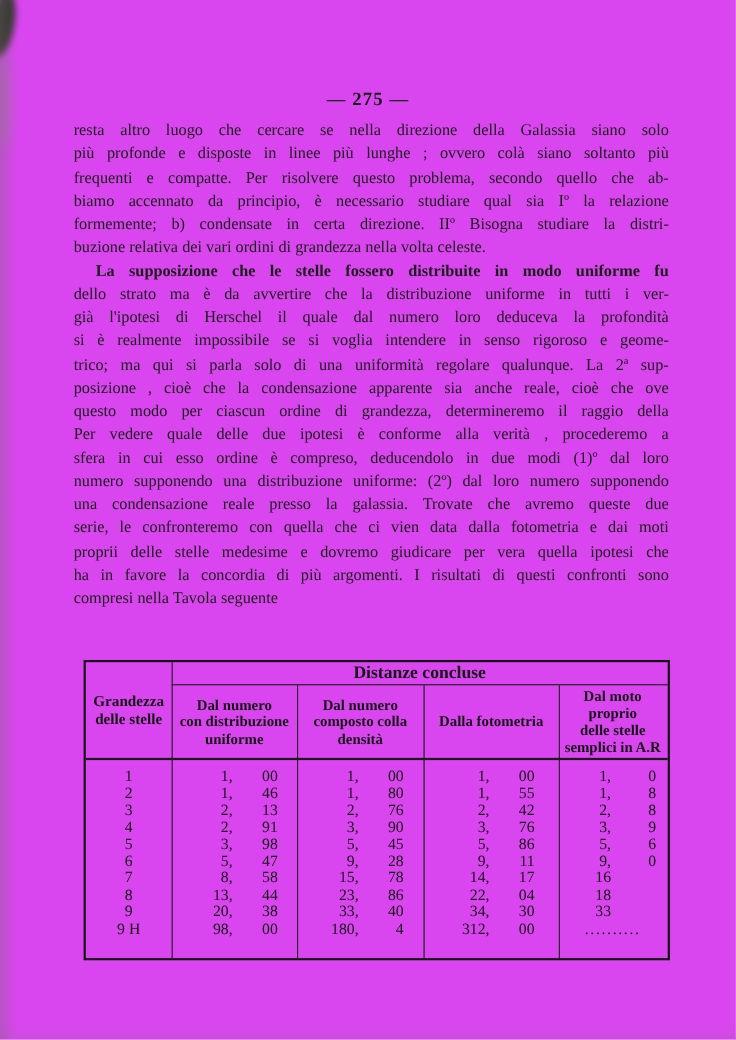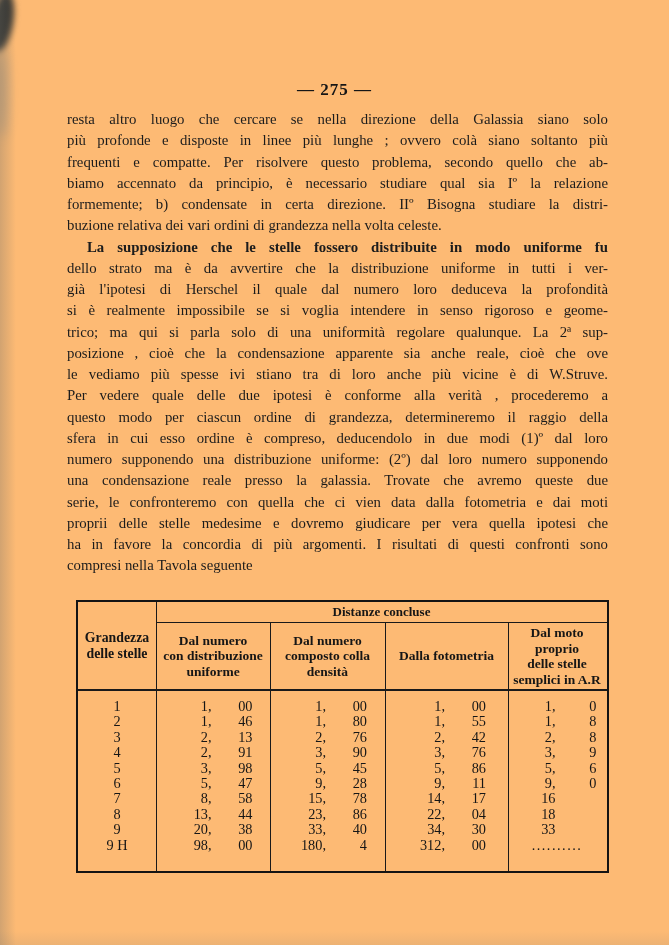--- a/index.html
+++ b/index.html
@@ -3,21 +3,21 @@
 <meta charset="utf-8">
 <style>
   html,body{margin:0;padding:0;}
   body{
     width:669px;height:945px;
     background:#f4f4f2;
     font-family:"Liberation Serif", serif;
   }
   .page{
     position:relative;width:669px;height:945px;overflow:hidden;
-    background:#fdba74;color:#1b1b1b;
+    background:#d946ef;color:#1b1b1b;
   }
   
   .edge-left{position:absolute;left:0;top:0;bottom:0;width:16px;
     background:linear-gradient(to right, rgba(110,110,104,0.30), rgba(110,110,104,0));}
   .edge-bottom{position:absolute;left:0;right:0;bottom:0;height:14px;
     background:linear-gradient(to top, rgba(120,120,114,0.12), rgba(120,120,114,0));}
   .corner-blob{position:absolute;left:-9px;top:-8px;width:22px;height:60px;
     background:#34332f;border-radius:50%;filter:blur(3px);transform:rotate(10deg);}
   .corner-smudge{position:absolute;left:-4px;top:48px;width:12px;height:90px;
     background:#8e8d86;border-radius:50%;filter:blur(6px);opacity:.45;}
@@ -41,21 +41,21 @@
     position:absolute;left:76px;top:600px;width:533px;height:273px;
     border:2.5px solid #141414;box-sizing:border-box;background:transparent;
     color:#161616;
   }
   .vline{position:absolute;width:1.4px;background:#1a1a1a;}
   .vl-full{top:0;bottom:0;}
   .vl-sub{top:21px;bottom:0;}
   .span-head{
     position:absolute;left:78px;right:0;top:0;height:21px;
     display:flex;align-items:center;justify-content:center;
-    font-weight:bold;font-size:13px;
+    font-weight:bold;font-size:16px;
     border-bottom:1.6px solid #1a1a1a;box-sizing:border-box;
   }
   .col1-head{
     position:absolute;left:0;top:0;width:78px;height:87px;
     display:flex;flex-direction:column;align-items:center;justify-content:center;
     font-weight:bold;font-size:13.8px;line-height:16px;text-align:center;
   }
   .thead-cell{
     position:absolute;top:21px;height:66px;
     display:flex;flex-direction:column;align-items:center;justify-content:center;
@@ -94,23 +94,22 @@
       <div class="bodyline"><span class="it">frequenti e compatte.</span><span> Per risolvere questo problema, secondo quello che ab-</span></div>
       <div class="bodyline"><span>biamo accennato da principio, è necessario studiare qual sia Iº la relazione</span></div>
       <div class="bodyline"><span>formemente; </span><span class="it">b</span><span>) condensate in certa direzione. IIº Bisogna studiare la distri-</span></div>
       <div class="bodyline lastline"><span>buzione relativa dei vari </span><span class="it">ordini</span><span> di </span><span class="it">grandezza</span><span> nella volta celeste.</span></div>
       <div class="bodyline indent"><span>La supposizione che le stelle fossero distribuite in modo uniforme fu</span></div>
       <div class="bodyline"><span>dello strato ma è da avvertire che la distribuzione uniforme in tutti i ver-</span></div>
       <div class="bodyline"><span>già l'ipotesi di Herschel il quale dal numero loro deduceva la profondità</span></div>
       <div class="bodyline"><span>si è realmente impossibile se si voglia intendere in senso rigoroso e geome-</span></div>
       <div class="bodyline"><span>trico; ma qui si parla solo di una uniformità regolare qualunque. La 2ª sup-</span></div>
       <div class="bodyline"><span>posizione , cioè che la condensazione apparente sia anche reale, cioè che ove</span></div>
-      <div class="bodyline"><span>le vediamo più spesse ivi stiano tra di loro anche più vicine è di W.Struve.</span></div>
+      <div class="bodyline"><span>questo modo per ciascun ordine di grandezza, determineremo il raggio della</span></div>
       <div class="bodyline"><span>Per vedere quale delle due ipotesi è conforme alla verità , procederemo a</span></div>
-      <div class="bodyline"><span>questo modo per ciascun ordine di grandezza, determineremo il raggio della</span></div>
       <div class="bodyline"><span>sfera in cui esso ordine è compreso, deducendolo in due modi (1)º dal loro</span></div>
       <div class="bodyline"><span>numero supponendo una distribuzione uniforme: (2º) dal loro numero supponendo</span></div>
       <div class="bodyline"><span>una condensazione reale presso la galassia. Trovate che avremo queste due</span></div>
       <div class="bodyline"><span>serie, le confronteremo con quella che ci vien data dalla fotometria e dai moti</span></div>
       <div class="bodyline"><span>proprii delle stelle medesime e dovremo giudicare per vera quella ipotesi che</span></div>
       <div class="bodyline"><span>ha in favore la concordia di più argomenti. I risultati di questi confronti sono</span></div>
       <div class="bodyline lastline"><span>compresi nella Tavola seguente</span></div>
     </div>
 
   <div class="dtable">

